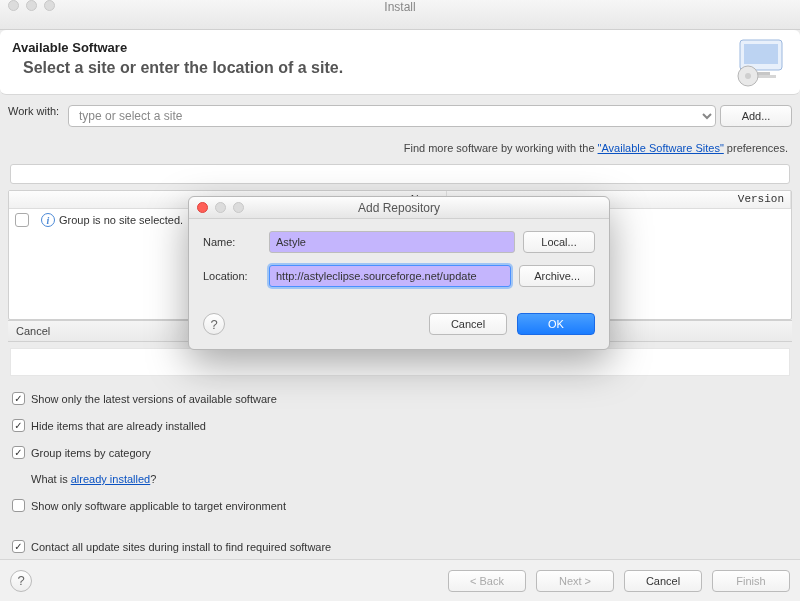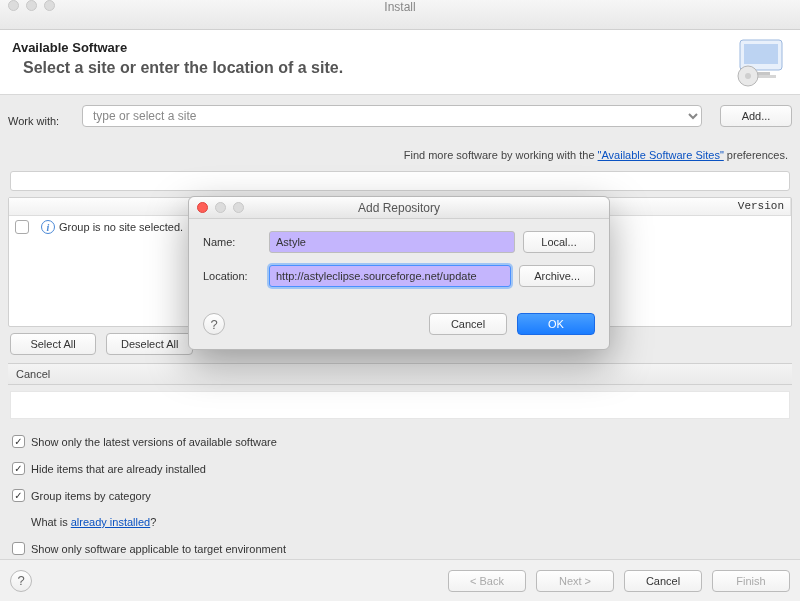--- a/index.html
+++ b/index.html
@@ -23,26 +23,27 @@
     position: relative;
   }
   .traffic { display:flex; gap:7px; margin-left:8px; position:absolute; left:0;}
   .dot { width:11px; height:11px; border-radius:50%; background:#dcdcdc; border:1px solid #c8c8c8;}
   .titlebar .title { flex:1; text-align:center; color:#888; font-size:12px;}
   .header {
     background: #fff;
     padding: 10px 12px 14px 12px;
     border-bottom: 1px solid #d8d8d8;
     position: relative;
+    border-radius: 6px;
   }
   .header h1 { margin:0 0 4px 0; font-size:13px; font-weight:600; color:#222;}
   .header p  { margin:3px; color:#555; font-size:16px; padding-left:8px;font-weight:bold;}
   .banner-icon { position:absolute; right:10px; top:6px; }
   .content { padding: 10px 8px 0 8px; }
-  .row { display:flex; align-items:flex-end; gap:18px; margin-bottom:18px;}
+  .row { display:flex; align-items:flex-start; gap:4px; margin-bottom:11px;}
   .label { min-width:56px; color:#333;}
   select.workwith {
     flex:1; height:22px; border:1px solid #bdbdbd; border-radius:4px; background:#fff;
     font-size:12px; color:#888; padding:0 6px;
   }
   .btn {
     height:22px; padding:0 14px; border:1px solid #bbb; border-radius:4px;
     background: linear-gradient(#fefefe,#f2f2f2); font-size:11px; color:#333;
     display:inline-flex; align-items:center; justify-content:center; min-width:60px;
   }
@@ -157,24 +158,20 @@
     </div>
     <div class="tbody">
       <div class="check"></div>
       <div style="display:flex;align-items:center;gap:4px;margin-left:6px;">
         <div class="info-icon">i</div>
         <span>Group is no site selected.</span>
       </div>
     </div>
   </div>
 
-  <div class="selbtns">
-    <div class="btn" style="min-width:86px">Select All</div>
-    <div class="btn" style="min-width:86px">Deselect All</div>
-  </div>
 
   <div class="details-bar">Cancel</div>
   <div class="details-body"></div>
 
   <div class="checks">
     <div class="chk-row">
       <div class="chk">✓</div>
       <span>Show only the latest versions of available software</span>
     </div>
     <div class="chk-row" style="width:260px">

